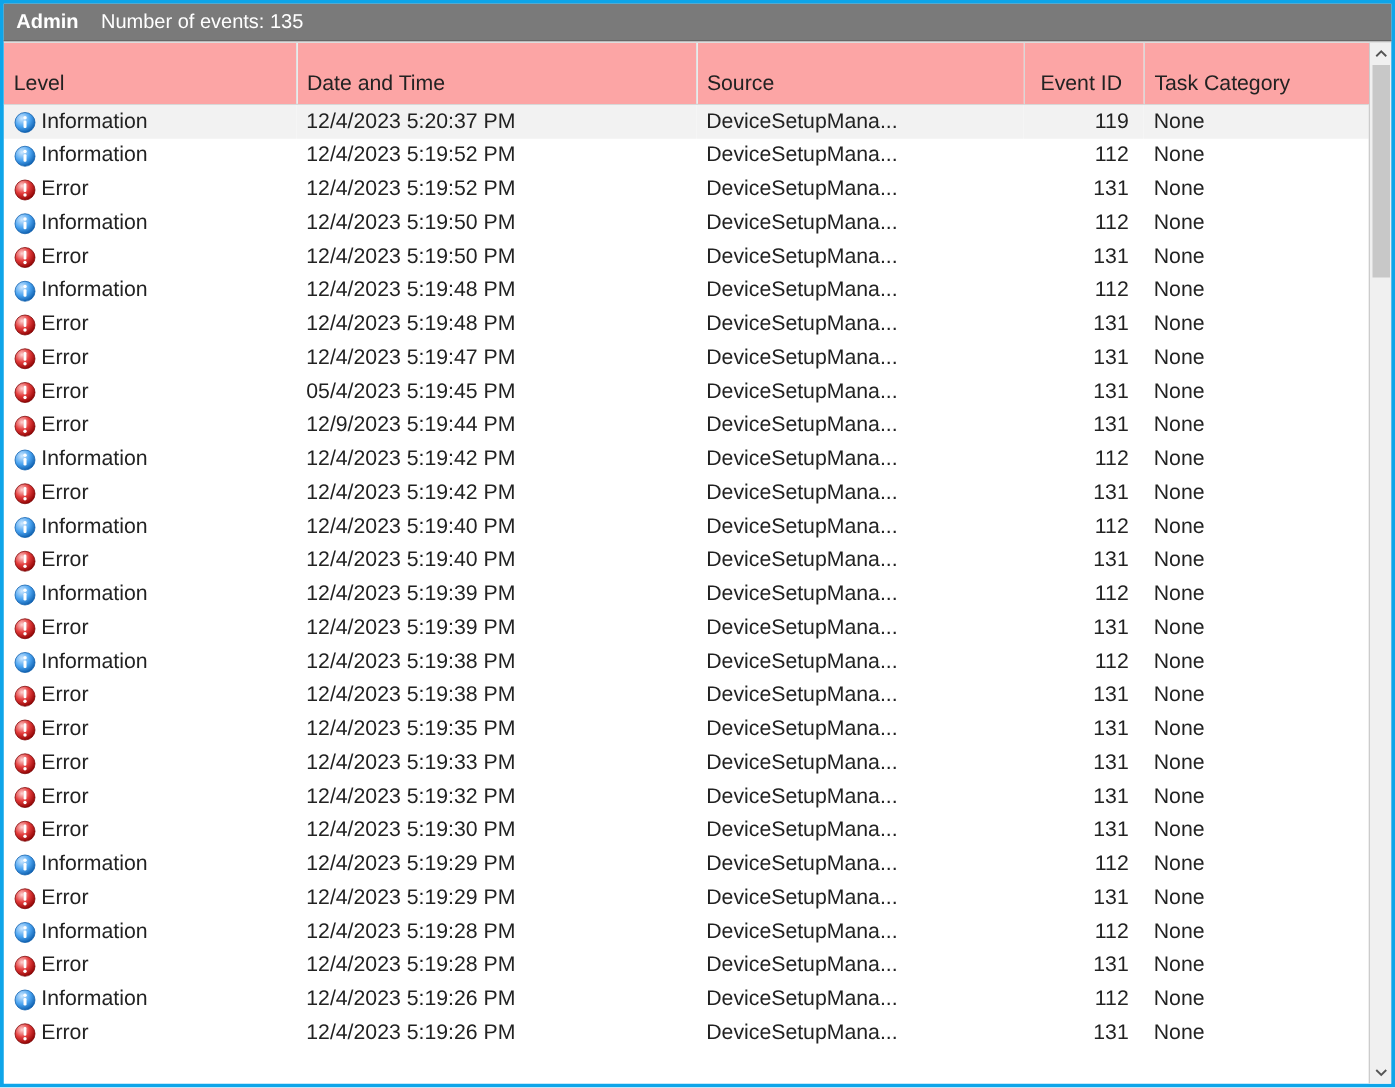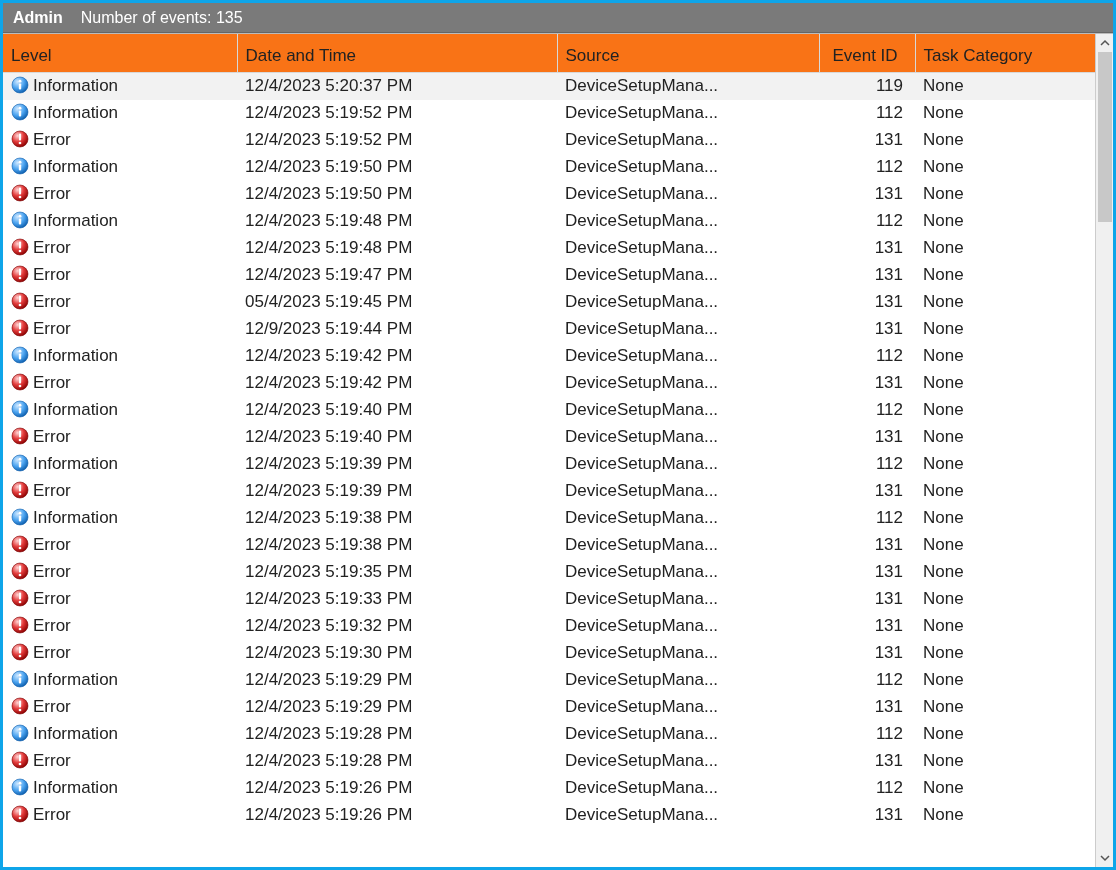--- a/index.html
+++ b/index.html
@@ -45,25 +45,25 @@
     flex: 1;
     overflow: hidden;
     position: relative;
   }
   table {
     width: 100%;
     border-collapse: collapse;
     table-layout: fixed;
   }
   thead th {
-    background: #f97316;
+    background: #fca5a5;
     text-align: left;
     font-weight: 400;
     font-size: 17px;
-    padding: 12px 8px 6px 8px;
+    padding: 23px 8px 6px 8px;
     border-right: 1px solid #d8d8d8;
     border-bottom: 1px solid #d8d8d8;
     color: #222;
     position: sticky;
     top: 0;
   }
   thead th.eventid {
     text-align: center;
     padding-right: 12px;
   }
@@ -79,21 +79,21 @@
   }
   tbody td.eventid {
     text-align: right;
     padding-right: 12px;
   }
   tbody tr.selected td {
     background: #f2f2f2;
   }
   .level-cell {
     display: flex;
-    align-items: flex-start;
+    align-items: flex-end;
     gap: 4px;
   }
   .icon {
     width: 18px;
     height: 18px;
     flex-shrink: 0;
   }
   
   .scrollbar-v {
     width: 18px;

